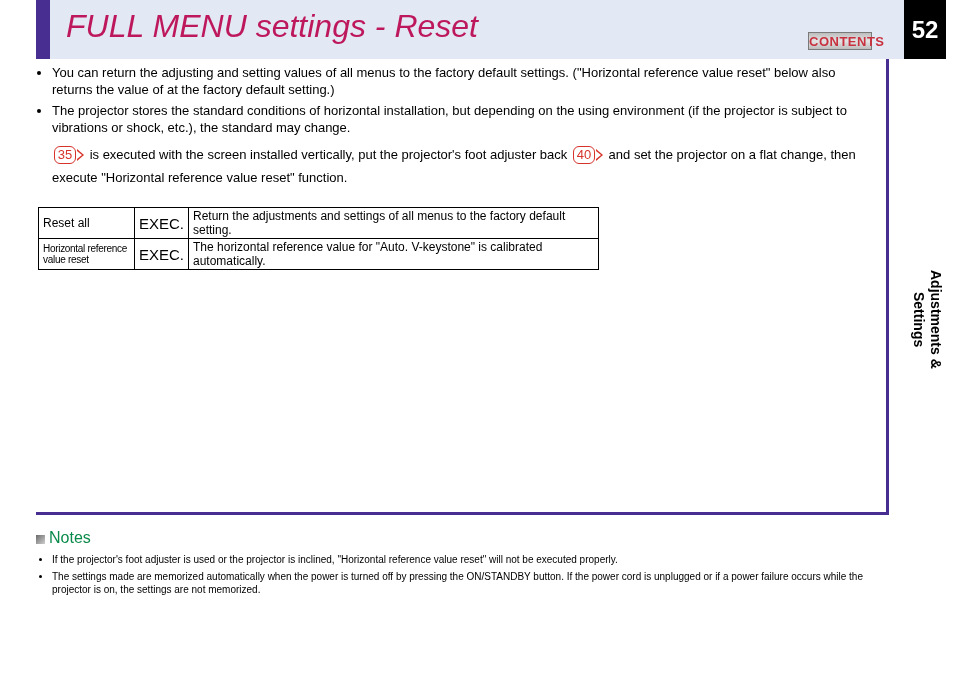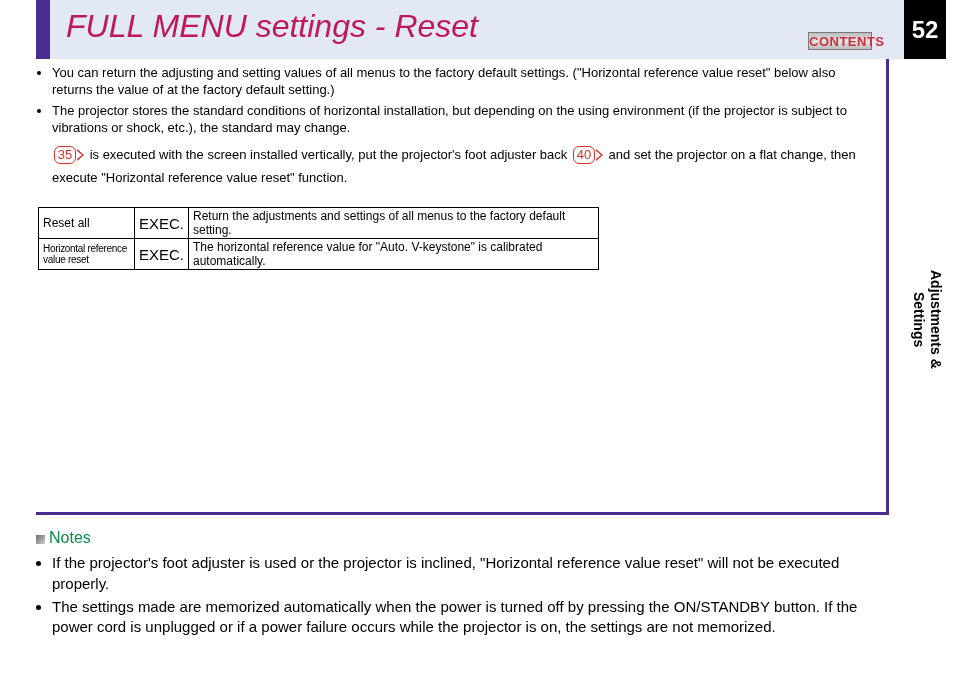--- a/index.html
+++ b/index.html
@@ -160,21 +160,21 @@
     width: 9px; height: 9px;
     background: linear-gradient(135deg,#6a6a6a 0%,#cfcfcf 100%);
     margin-right: 4px;
     vertical-align: middle;
   }
   .notes-block ul {
     list-style: disc;
     padding-left: 16px;
   }
   .notes-block li {
-    font-size: 15px;
+    font-size: 10px;
     line-height: 1.35;
     margin-bottom: 3px;
   }
   .bold { font-weight: normal; }
 </style>
 </head>
 <body>
 
 <div class="header-area">
   <div class="purple-bar-left"></div>

